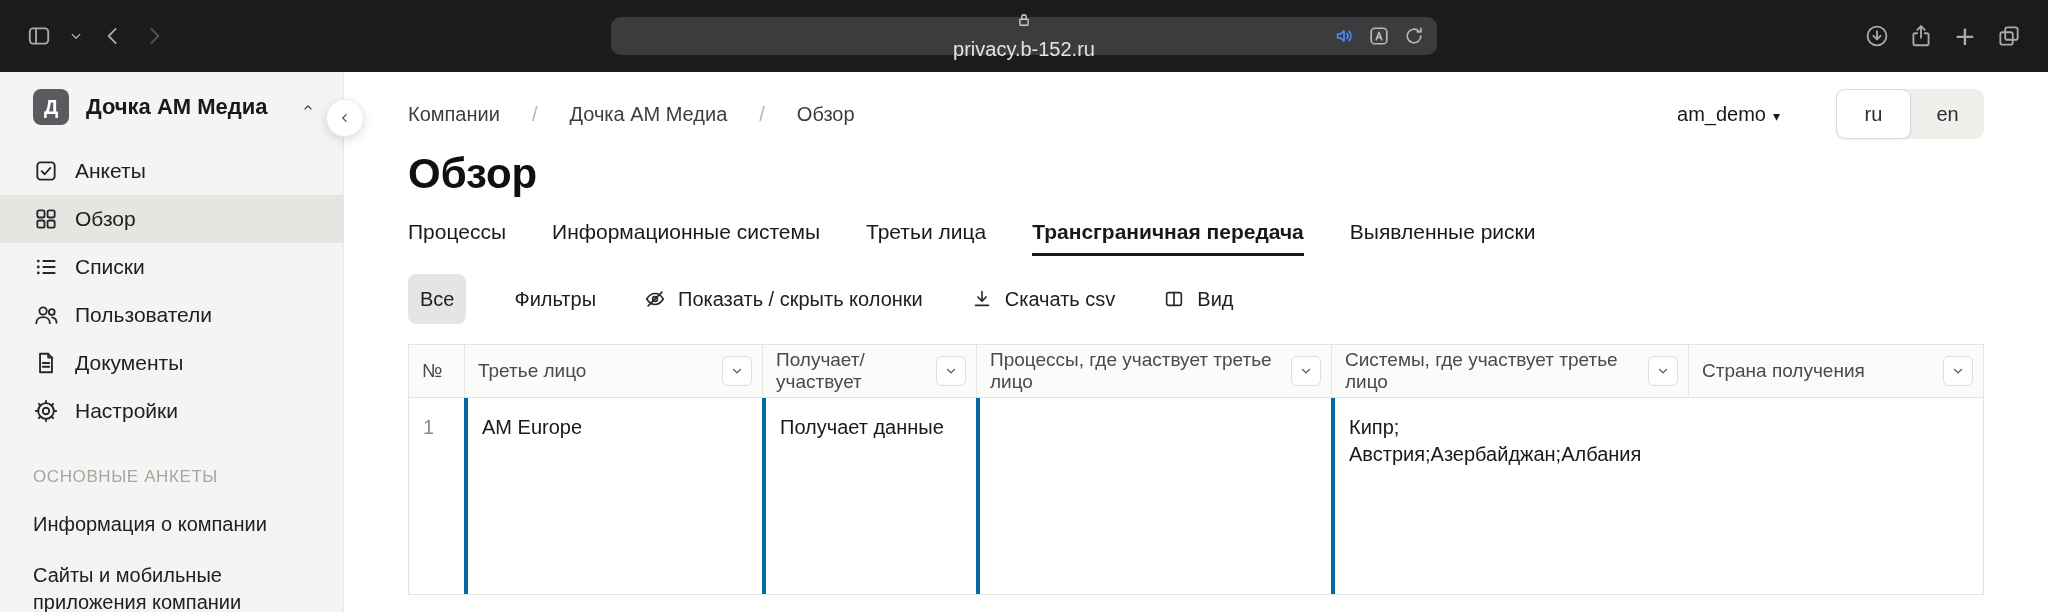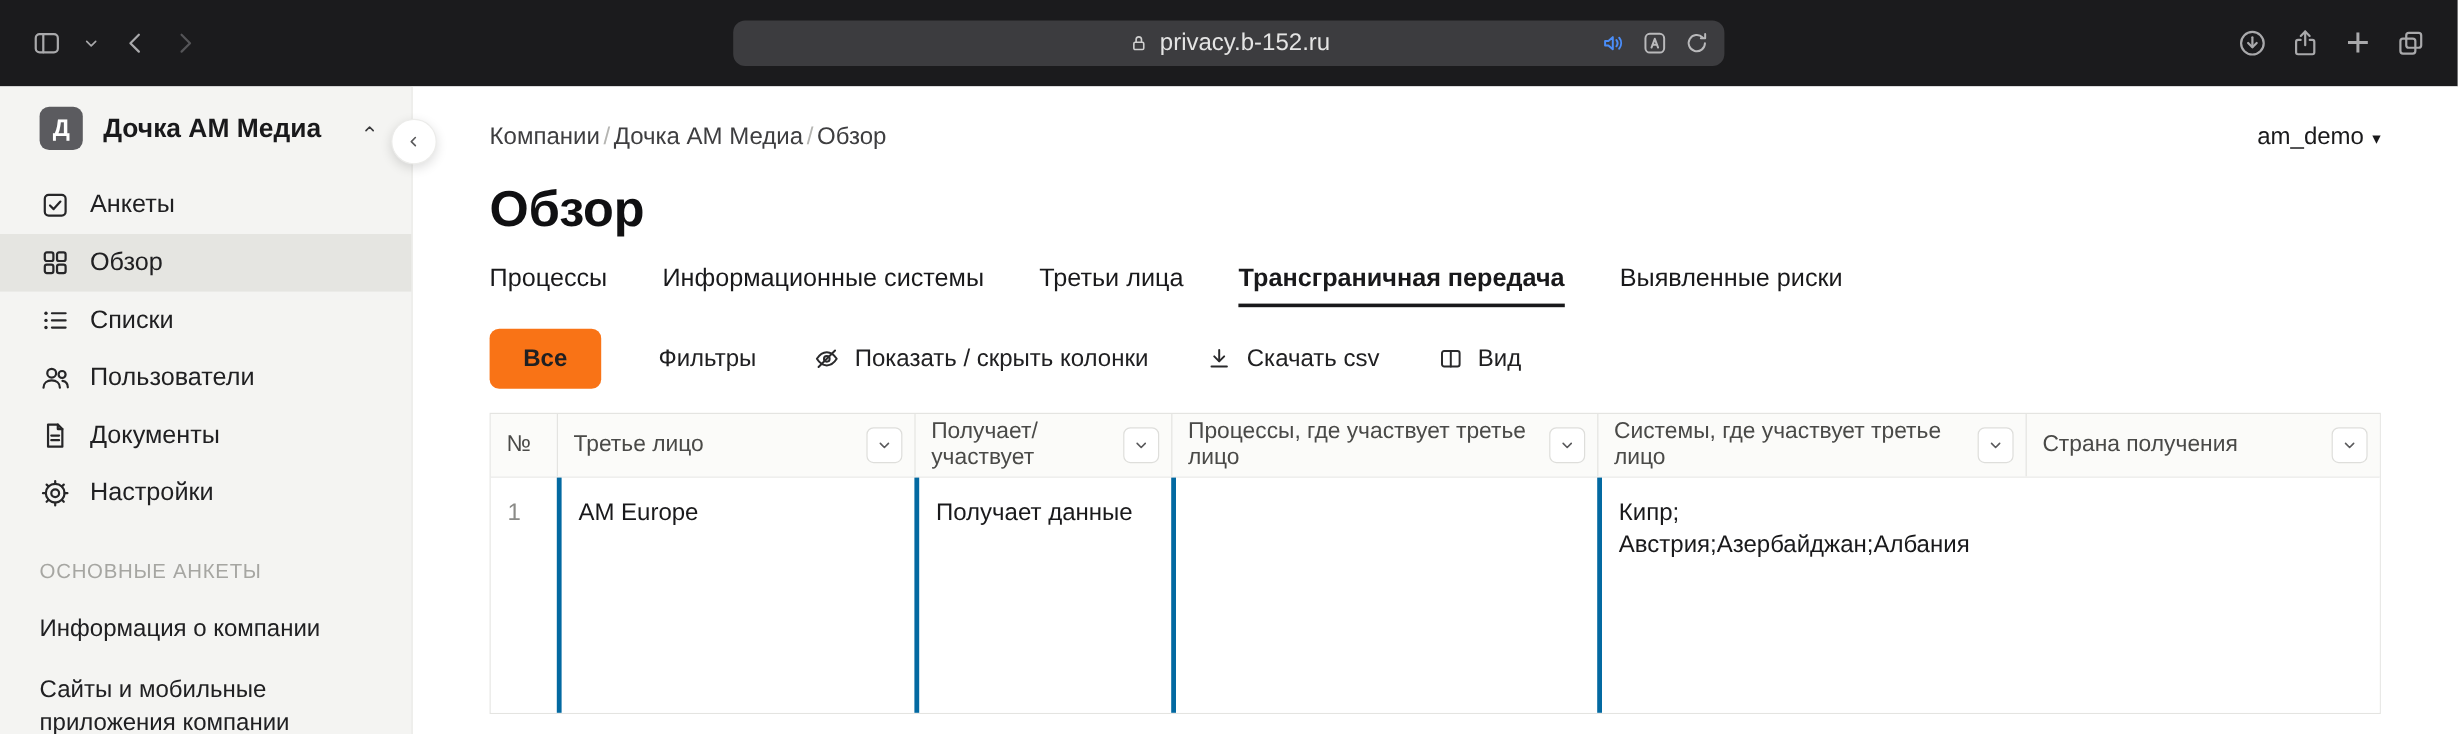--- a/index.html
+++ b/index.html
@@ -15,21 +15,21 @@
   .chrome-left{display:flex;align-items:center;gap:15px;padding-left:26px;}
   .cbtn{display:flex;align-items:center;justify-content:center;cursor:pointer;}
   .dim{color:#545457;}
   .ic{width:26px;height:26px;display:block;stroke:currentColor;fill:none;stroke-width:1.7;stroke-linecap:round;stroke-linejoin:round;}
   .ic18{width:18px;height:18px;display:block;stroke:currentColor;fill:none;stroke-width:1.8;stroke-linecap:round;stroke-linejoin:round;}
   .ic22{width:22px;height:22px;display:block;stroke:currentColor;fill:none;stroke-width:1.8;stroke-linecap:round;stroke-linejoin:round;}
 
   .url-bar{position:absolute;left:50%;top:17px;transform:translateX(-50%);
     width:826px;height:38px;background:#3c3c3f;border-radius:10px;
     display:flex;align-items:center;justify-content:center;gap:9px;
-    color:#e4e4e4;font-size:20px;cursor:text;}
+    color:#e4e4e4;font-size:20px;cursor:text;flex-direction:column;}
   .url-right{position:absolute;right:12px;top:0;height:38px;display:flex;gap:13px;align-items:center;color:#b9b9bb;}
   .blue{color:#4a8df8;}
   .lock{color:#cfcfcf;display:flex;}
 
   .chrome-right{margin-left:auto;display:flex;align-items:center;gap:18px;padding-right:26px;color:#a9a9ab;}
   .plus{font-size:34px;font-weight:300;line-height:26px;width:26px;text-align:center;cursor:pointer;}
 
   
   .app{position:relative;display:flex;height:540px;}
 
@@ -50,40 +50,40 @@
     font-size:21px;color:#202022;cursor:pointer;}
   .menu-item .micon{width:26px;height:26px;color:#262628;display:flex;flex:none;}
   .menu-item.active{background:#e5e5e1;}
 
   .section-title{margin:32px 0 0 33px;font-size:17px;letter-spacing:.6px;color:#a6a6a2;}
   .section-item{margin:24px 40px 0 33px;font-size:20px;color:#202022;line-height:1.35;cursor:pointer;}
 
   
   .main{flex:1;padding:16px 64px 0 64px;box-sizing:border-box;background:#fff;}
   .top-row{display:flex;justify-content:space-between;align-items:center;height:52px;}
-  .breadcrumb{display:flex;gap:3px;align-items:center;font-size:20px;color:#3e3e40;}
+  .breadcrumb{display:flex;gap:32px;align-items:center;font-size:20px;color:#3e3e40;}
   .crumb{cursor:pointer;}
   .sep{color:#b5b5b2;}
   .top-right{display:flex;align-items:center;gap:56px;}
   .workspace{font-size:20px;color:#19191b;display:flex;gap:7px;align-items:baseline;cursor:pointer;}
   .workspace .caret{font-size:14px;}
   .lang-toggle{display:flex;background:#efefec;border-radius:9px;height:50px;width:148px;align-items:stretch;box-sizing:border-box;}
   .lang{flex:1;display:flex;align-items:center;justify-content:center;font-size:20px;color:#2c2c2e;
     border-radius:9px;cursor:pointer;box-sizing:border-box;}
   .lang.active{background:#fff;border:1px solid #dadad7;box-shadow:0 1px 3px rgba(0,0,0,.07);}
 
   .page-title{margin:10px 0 0;font-size:42px;font-weight:700;color:#101012;}
 
   .tabs{margin-top:22px;display:flex;gap:46px;font-size:21px;color:#19191b;}
   .tab{padding-bottom:9px;cursor:pointer;border-bottom:3px solid transparent;}
   .tab.active{font-weight:700;border-bottom-color:#19191b;}
 
   .toolbar{margin-top:18px;display:flex;align-items:center;gap:48px;font-size:20px;color:#202022;}
-  .btn-all{height:50px;min-width:56px;padding:0 28px;background:#f97316;border:none;border-radius:8px;
-    font-size:20px;color:#202022;font-family:inherit;cursor:pointer;font-weight:bold;}
+  .btn-all{height:50px;min-width:56px;padding:0 12px;background:#e5e5e5;border:none;border-radius:8px;
+    font-size:20px;color:#202022;font-family:inherit;cursor:pointer;}
   .tool{display:flex;align-items:center;gap:12px;cursor:pointer;}
   .tool svg{color:#2a2a2c;}
 
   
   .table{margin-top:20px;border:1px solid #e4e4e1;width:1574px;box-sizing:content-box;}
   .thead,.trow{display:grid;grid-template-columns:55px 298px 214px 355px 357px 295px;}
   .th{background:#fbfbf9;height:52px;display:flex;align-items:center;justify-content:space-between;
     gap:8px;padding:0 10px 0 13px;font-size:19px;color:#4a4a48;border-left:1px solid #e4e4e1;box-sizing:border-box;}
   .th:first-child{border-left:none;}
   .hdd{width:30px;height:30px;border:1px solid #dededb;border-radius:6px;background:#fff;flex:none;
@@ -290,20 +290,24 @@
           <span class="sep">/</span>
           <span class="crumb">Дочка АМ Медиа</span>
           <span class="sep">/</span>
           <span class="crumb">Обзор</span>
         </nav>
         <div class="top-right">
           <span class="workspace">
             <span>am_demo</span>
             <span class="caret">▾</span>
           </span>
+          <div class="lang-toggle">
+            <span class="lang active">ru</span>
+            <span class="lang">en</span>
+          </div>
         </div>
       </div>
 
       <h1 class="page-title">Обзор</h1>
 
       <div class="tabs">
         <span class="tab">Процессы</span>
         <span class="tab">Информационные системы</span>
         <span class="tab">Третьи лица</span>
         <span class="tab active">Трансграничная передача</span>

